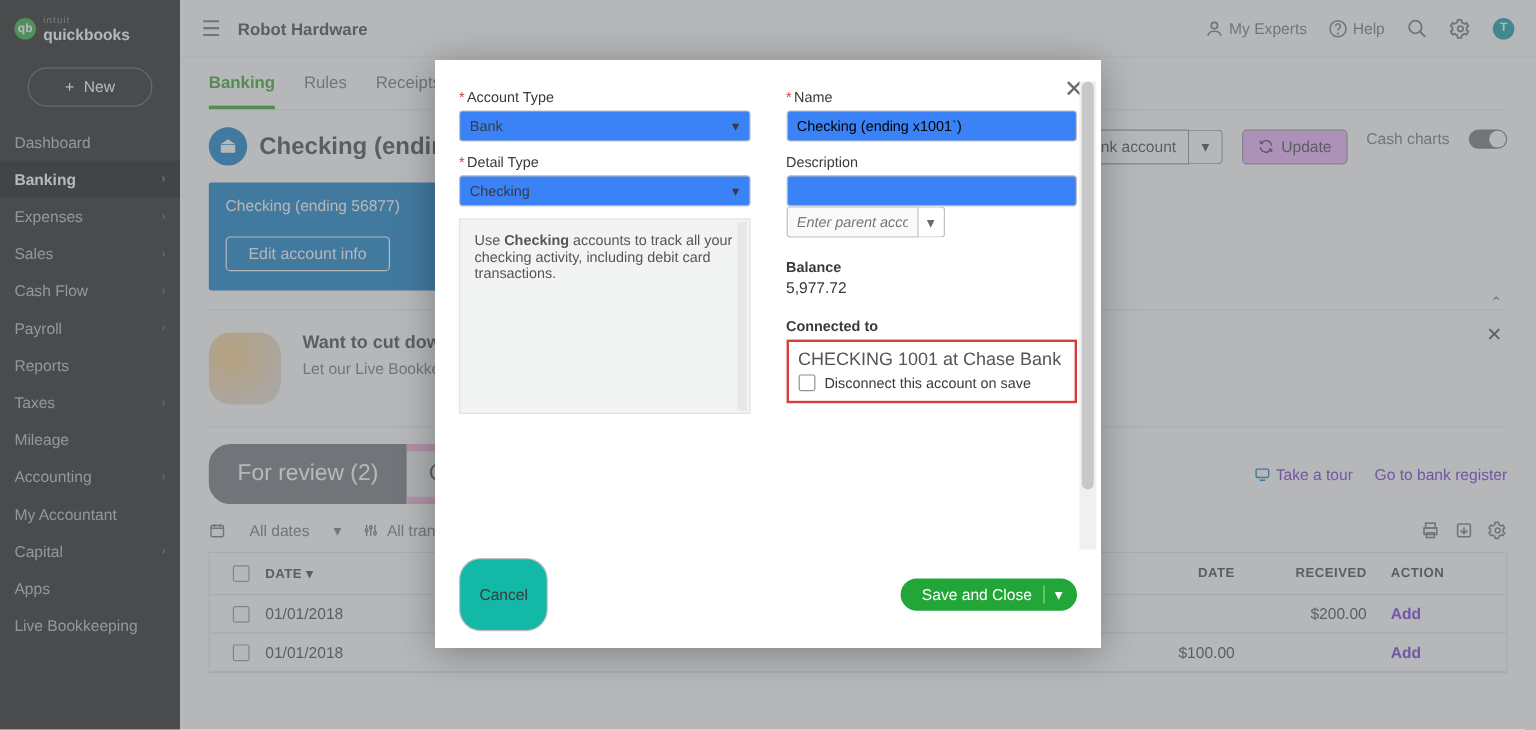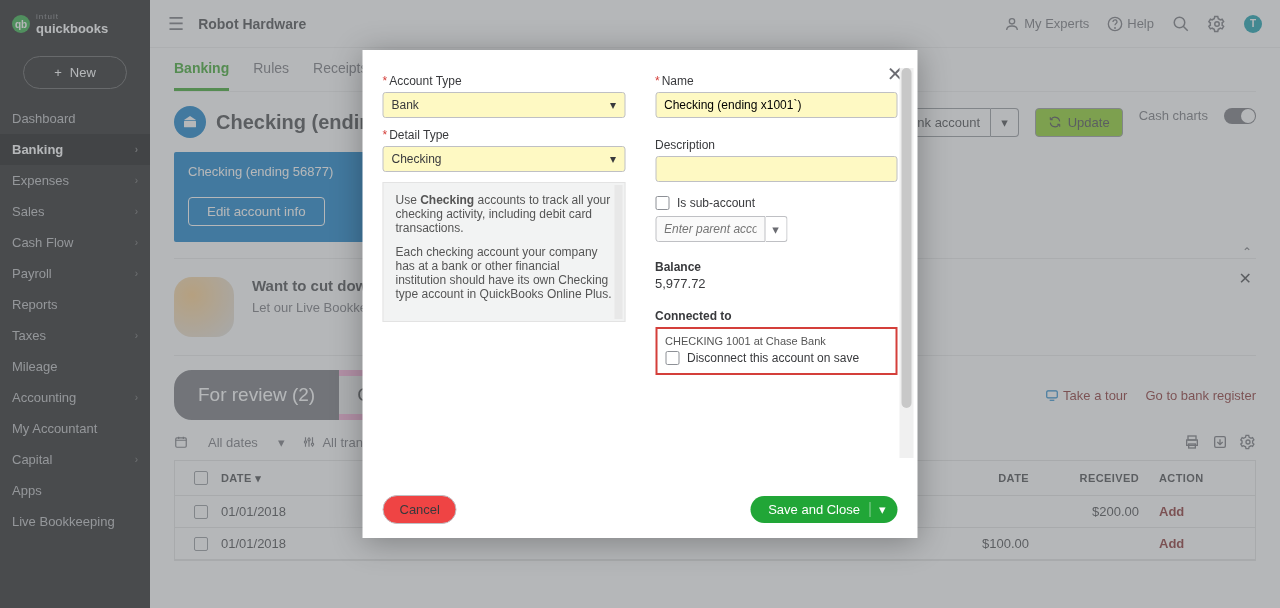--- a/index.html
+++ b/index.html
@@ -24,41 +24,41 @@
 .top-right .tr{display:flex;align-items:center;gap:4px;cursor:pointer;font-size:13px}
 .avatar-dot{width:18px;height:18px;border-radius:50%;background:#0097a7;color:#fff;font-size:10px;font-weight:700;display:flex;align-items:center;justify-content:center}
 .content{flex:1;overflow:hidden;padding:0 24px}
 .tabs{display:flex;gap:24px;border-bottom:1px solid #eee;font-size:14px}
 .tab{padding:12px 0;cursor:pointer;color:#6b6c72}
 .tab.active{color:#2ca01c;font-weight:600;border-bottom:3px solid #2ca01c}
 .page-head{display:flex;align-items:center;margin:14px 0}
 .acct-icon{width:32px;height:32px;border-radius:50%;background:#0077c5;color:#fff;display:flex;align-items:center;justify-content:center;margin-right:10px}
 .page-title{font-size:20px;font-weight:600;color:#393a3d}
 .head-actions{margin-left:auto;display:flex;align-items:flex-start;gap:16px}
-.btn-outline{border:1px solid #8d9096;background:#84cc16;border-radius:4px;padding:6px 12px;cursor:pointer;color:#393a3d}
+.btn-outline{border:1px solid #8d9096;background:#f0abfc;border-radius:4px;padding:6px 12px;cursor:pointer;color:#393a3d}
 .btn-split{display:flex}
 .btn-split .seg{border:1px solid #8d9096;background:#fff;padding:6px 10px;cursor:pointer}
 .btn-split .seg:first-child{border-radius:4px 0 0 4px}
 .btn-split .seg:last-child{border-radius:0 4px 4px 0;border-left:none}
 .toggle{width:32px;height:16px;border-radius:8px;background:#6b6c72;position:relative}
 .toggle::after{content:"";position:absolute;right:1px;top:1px;width:14px;height:14px;border-radius:50%;background:#fff}
 .acct-card{width:330px;background:#0077c5;color:#fff;border-radius:2px;padding:12px 14px 16px;margin-bottom:16px}
 .acct-card .edit{margin-top:18px;border:1px solid #fff;background:transparent;color:#fff;padding:6px 18px;border-radius:4px;cursor:pointer}
 .promo{border-top:1px solid #e9e9e9;border-bottom:1px solid #e9e9e9;padding:18px 0;display:flex;align-items:flex-start;gap:18px;position:relative}
 .promo .ill{width:60px;height:60px;background:radial-gradient(circle at 30% 30%,#ffcc80,#e0e0e0);border-radius:30%}
 .promo .close-x{position:absolute;right:4px;top:10px;cursor:pointer;font-size:16px;color:#393a3d}
 .promo .pchev{position:absolute;right:4px;top:-14px;font-size:12px;color:#6b6c72;cursor:pointer}
 .review-tabs{display:flex;align-items:center;margin:14px 0;gap:0}
 .pill{padding:8px 18px;border:6px solid #f9a8d4;background:#eee;cursor:pointer;font-size:19px;color:#393a3d}
 .pill.active{background:#6b6c72;color:#fff;border-color:#6b6c72}
 .pill:first-child{border-radius:18px 0 0 18px}
 .pill:nth-child(2){border-left:none}
 .pill:last-child{border-radius:0 18px 18px 0;border-left:none}
 .review-links{margin-left:auto;display:flex;gap:18px;align-items:center}
-.link{color:#7f1d1d;cursor:pointer}
+.link{color:#6d28d9;cursor:pointer}
 .filters{display:flex;align-items:center;margin:6px 0 10px;gap:18px;color:#6b6c72}
 .filters .right{margin-left:auto;display:flex;gap:12px}
 .grid{border:1px solid #e3e3e3}
 .grid .hdr,.grid .row{display:flex;align-items:center;border-bottom:1px solid #e3e3e3}
 .grid .hdr{background:#fff;font-weight:700;font-size:11px;letter-spacing:.4px;color:#393a3d;padding:10px 6px}
 .grid .row{padding:8px 6px;color:#393a3d}
 .col-cb{width:40px;display:flex;justify-content:center}
 .col-date{width:140px}
 .col-mid{flex:1}
 .col-spent{width:110px;text-align:right;padding-right:20px}
@@ -68,33 +68,33 @@
 .scrim{position:absolute;inset:0;background:rgba(120,123,128,.55)}
 .modal{position:absolute;left:50%;top:50px;transform:translateX(-50%);width:555px;background:#fff;box-shadow:0 4px 30px rgba(0,0,0,.3);padding:18px 20px 14px}
 .modal h2{font-size:22px;font-weight:700;margin-bottom:10px}
 .modal .mx{position:absolute;right:14px;top:12px;font-size:20px;color:#6b6c72;cursor:pointer}
 .m-body{display:flex;gap:30px;position:relative}
 .m-scroll{position:absolute;right:-16px;top:0;width:14px;height:390px;background:#f0f0f0}
 .m-scroll::before{content:"";position:absolute;left:2px;top:0;width:10px;height:340px;background:#c8c8c8;border-radius:5px}
 .m-col{flex:1;min-width:0}
 .field-label{font-size:12px;margin:6px 0 4px}
 .req::before{content:"*";color:#d43f3a;margin-right:2px}
-.select,.tinput{width:100%;border:1px solid #bfc0c4;border-radius:3px;padding:5px 8px;font-size:12px;background:#fef9c3}
+.select,.tinput{width:100%;border:1px solid #bfc0c4;border-radius:3px;padding:5px 8px;font-size:12px;background:#3b82f6}
 .select{display:flex;justify-content:space-between;align-items:center;cursor:pointer}
-.helpbox{margin-top:10px;background:#f2f3f3;border:1px solid #e3e3e3;padding:10px 12px;font-size:12px;color:#555;height:140px;position:relative}
+.helpbox{margin-top:10px;background:#f2f3f3;border:1px solid #e3e3e3;padding:10px 12px;font-size:12px;color:#555;height:163px;position:relative}
 .helpbox .hb-scroll{position:absolute;right:2px;top:2px;width:8px;height:calc(100% - 4px);background:#e8e8e8}
 .helpbox p{margin-bottom:10px}
 .chk-row{display:flex;align-items:center;gap:8px;margin:14px 0 6px;font-size:12px}
 .parent{display:flex}
 .parent .tinput{background:#fafafa;color:#9a9a9a;font-style:italic;border-radius:3px 0 0 3px;width:110px}
 .parent .dd{border:1px solid #bfc0c4;border-left:none;border-radius:0 3px 3px 0;width:22px;display:flex;align-items:center;justify-content:center;color:#6b6c72;cursor:pointer}
 .sect-label{font-size:12px;font-weight:700;margin-top:18px}
 .conn-box{border:2px solid #d43f3a;padding:6px 8px 8px;margin-top:4px}
 .m-foot{display:flex;align-items:center;margin-top:120px}
-.btn-cancel{border:1px solid #bfc0c4;background:#ef4444;border-radius:18px;padding:6px 16px;cursor:pointer}
+.btn-cancel{border:1px solid #bfc0c4;background:#14b8a6;border-radius:18px;padding:22px 16px;cursor:pointer}
 .btn-save{margin-left:auto;background:#21a637;color:#fff;border-radius:18px;padding:6px 12px 6px 18px;cursor:pointer;display:flex;align-items:center;gap:10px}
 .btn-save .sd{border-left:1px solid rgba(255,255,255,.5);padding-left:8px}
 svg{display:block}
 </style>
 </head>
 <body>
 
 <div class="app">
   <div class="sidebar">
     <div class="logo-row">
@@ -367,41 +367,36 @@
         <span>▾</span>
       </div>
       <div class="field-label req" style="margin-top:10px">Detail Type</div>
       <div class="select">
         <span>Checking</span>
         <span>▾</span>
       </div>
       <div class="helpbox">
         <div class="hb-scroll"></div>
         <p><span>Use </span><b>Checking</b><span> accounts to track all your checking activity, including debit card transactions.</span></p>
-        <p>Each checking account your company has at a bank or other financial institution should have its own Checking type account in QuickBooks Online Plus.</p>
       </div>
     </div>
     <div class="m-col">
       <div class="field-label req">Name</div>
       <input class="tinput" value="Checking (ending x1001`)" style="">
-      <div class="field-label" style="margin-top:20px">Description</div>
+      <div class="field-label" style="margin-top:10px">Description</div>
       <input class="tinput" style="">
-      <div class="chk-row">
-        <div class="cb"></div>
-        <span>Is sub-account</span>
-      </div>
       <div class="parent">
         <input class="tinput" disabled="" placeholder="Enter parent account" style="">
         <div class="dd">▾</div>
       </div>
       <div class="sect-label">Balance</div>
       <div style="font-size:13px;margin-top:2px">5,977.72</div>
       <div class="sect-label">Connected to</div>
       <div class="conn-box">
-        <div style="font-size:11px;color:#555">CHECKING 1001 at Chase Bank</div>
+        <div style="font-size:15px;color:#555">CHECKING 1001 at Chase Bank</div>
         <div class="chk-row" style="margin:4px 0 0">
           <div class="cb"></div>
           <span>Disconnect this account on save</span>
         </div>
       </div>
     </div>
     <div class="m-scroll"></div>
   </div>
   <div class="m-foot">
     <div class="btn-cancel">Cancel</div>

